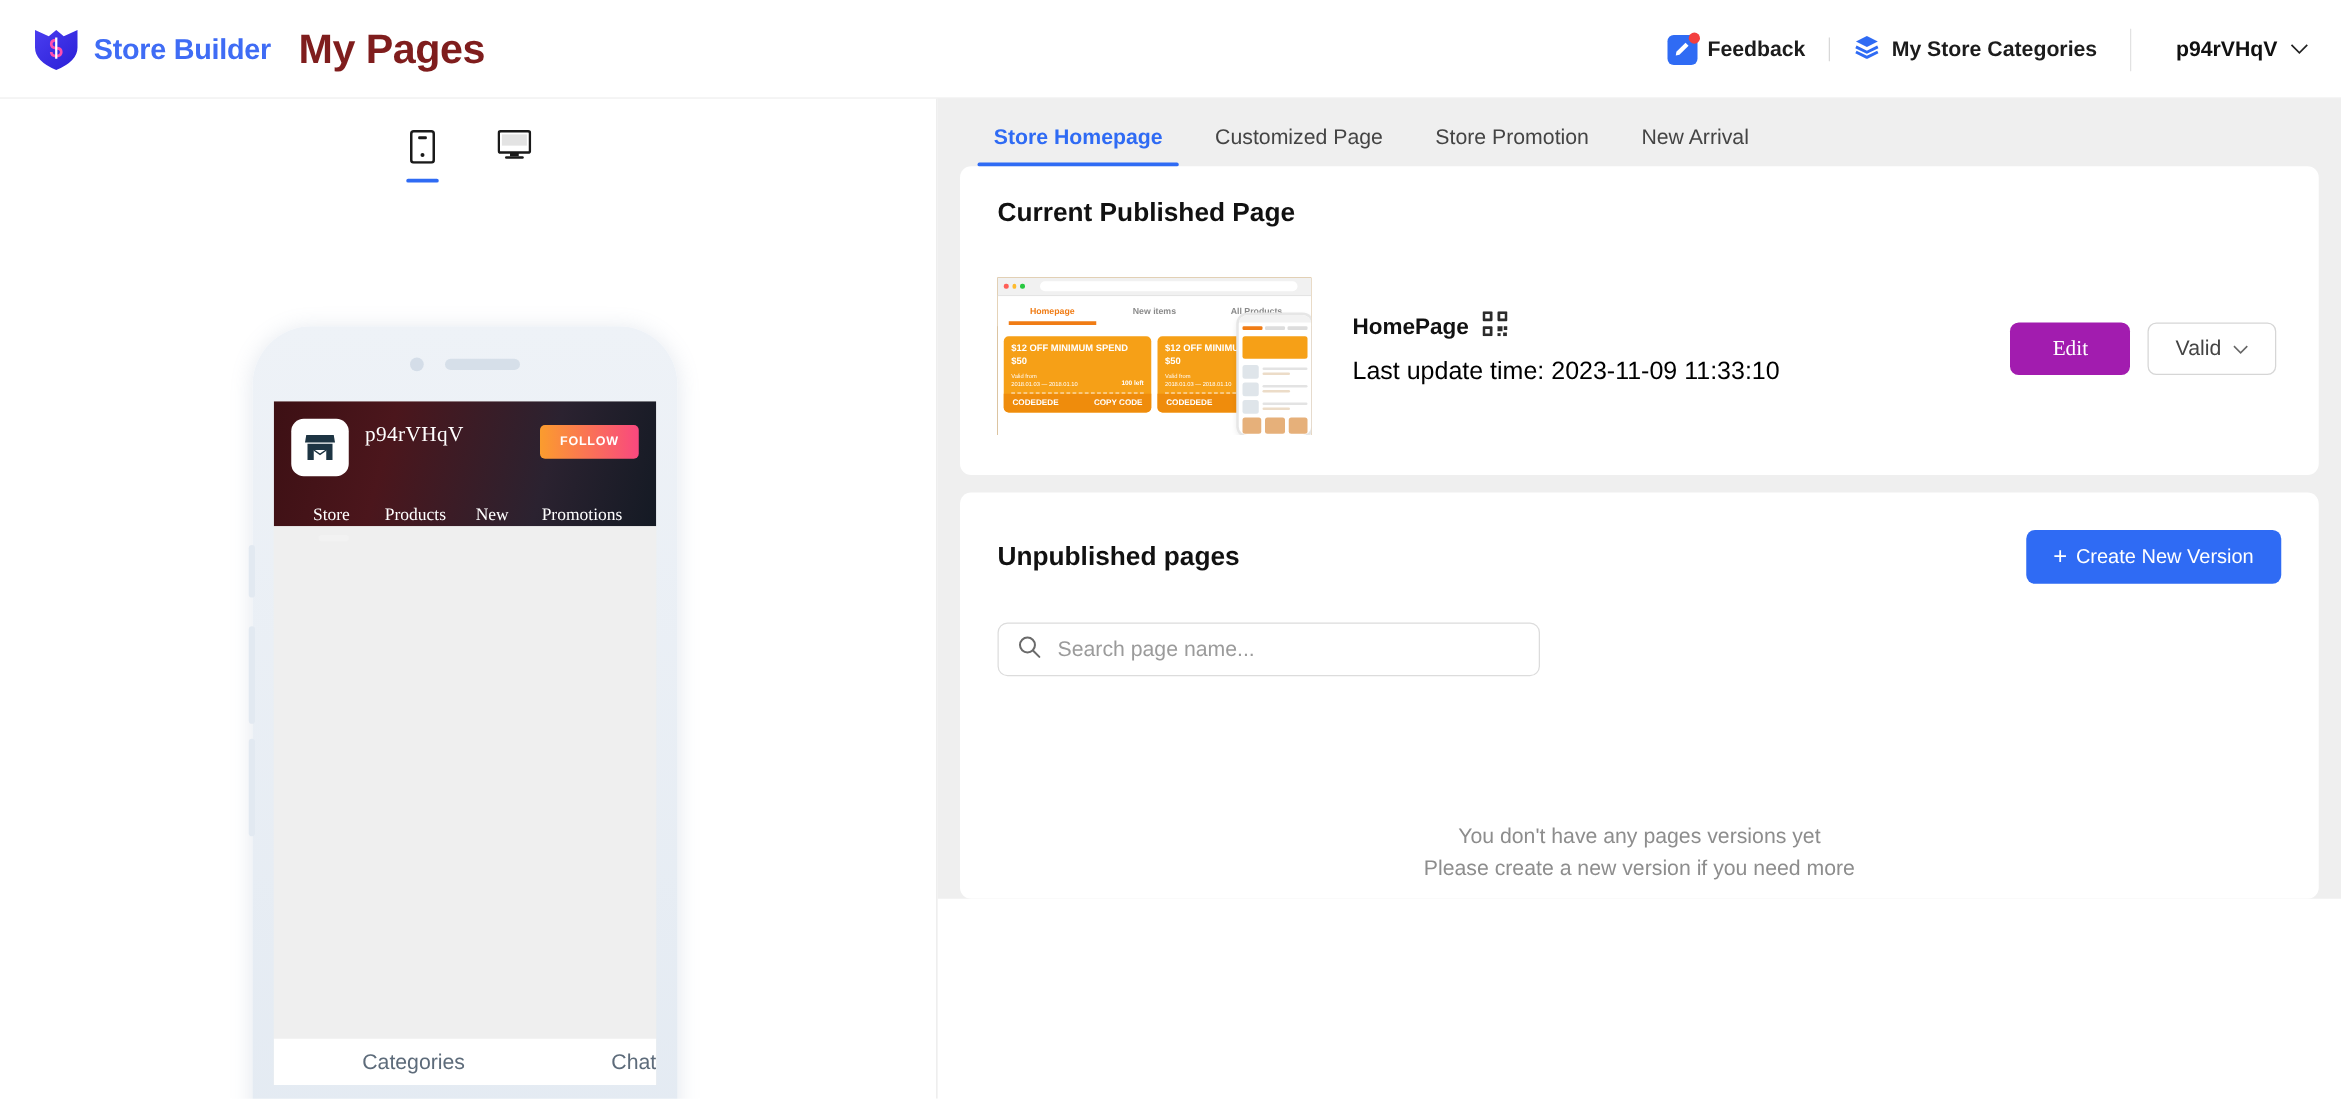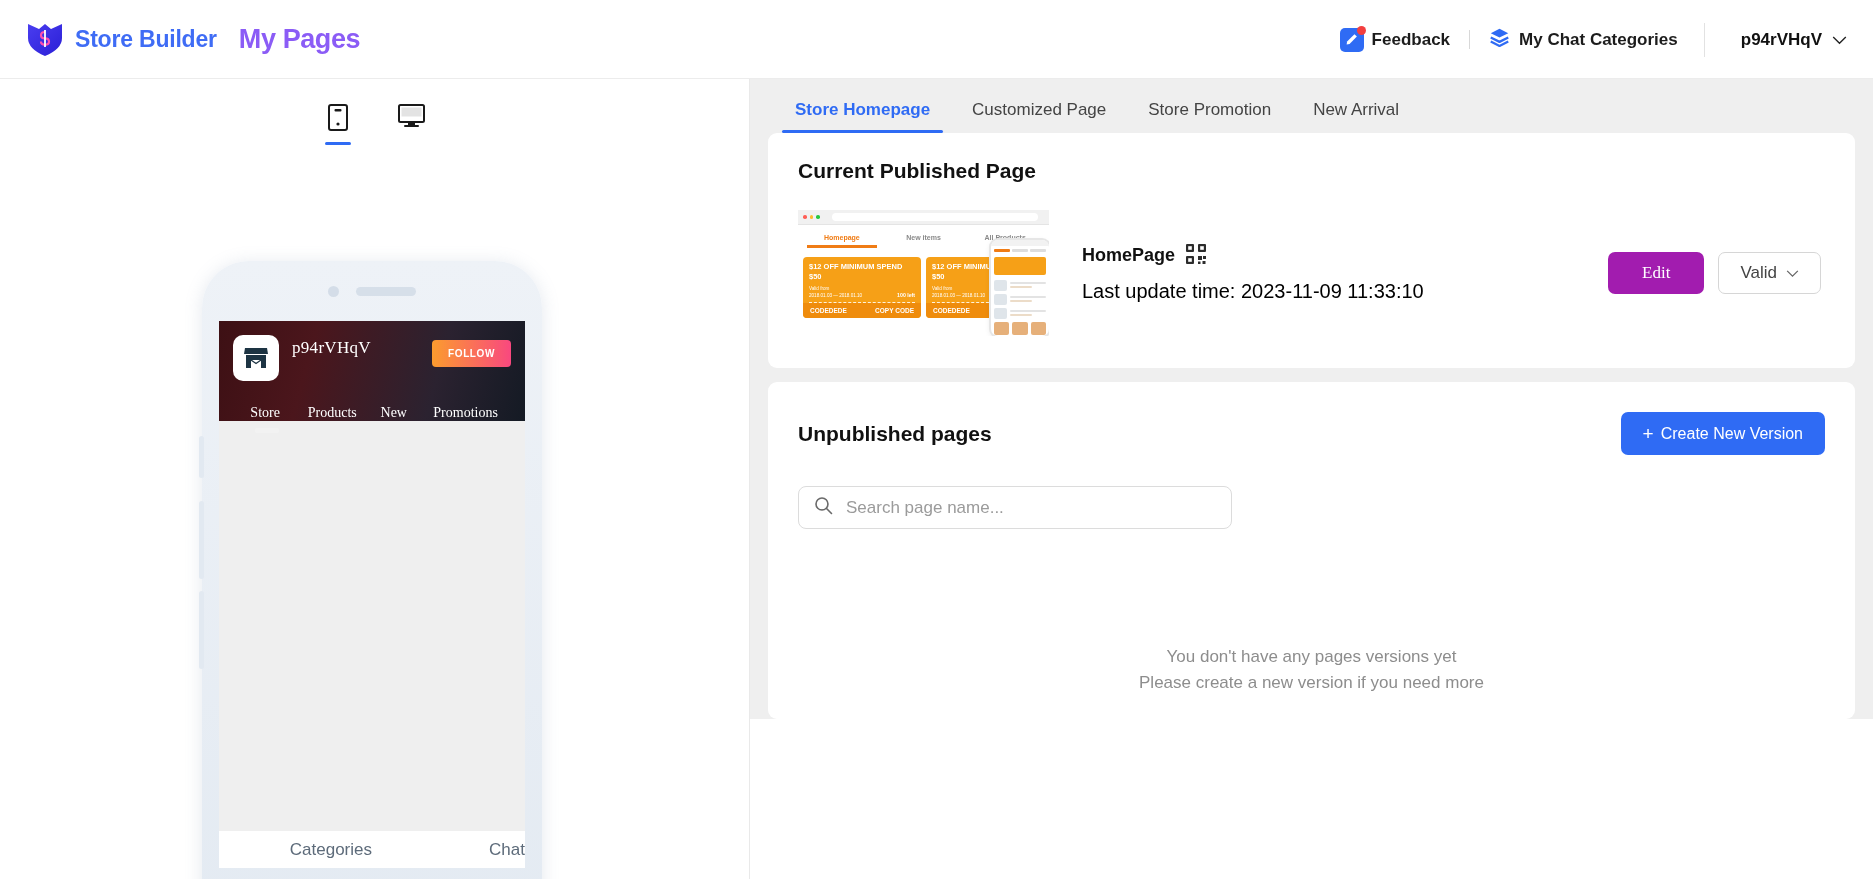--- a/index.html
+++ b/index.html
@@ -19,21 +19,21 @@
     border-bottom: 1px solid #ececec;
     position: relative;
   }
   .brand { display: flex; align-items: center; padding-left: 26px; }
   .logo-mark { width: 38px; height: 36px; position: relative; }
   .brand-name {
     font-size: 23px; font-weight: 700; color: #3f6cf5;
     margin-left: 11px; letter-spacing: -0.2px;
   }
   .page-title {
-    font-size: 27px; font-weight: 700; color: #8b5cf6;
+    font-size: 33px; font-weight: 700; color: #7f1d1d;
     margin-left: 22px; letter-spacing: -0.4px;
   }
 
   .topbar-right {
     position: absolute; right: 0; top: 0; height: 79px;
     display: flex; align-items: center; padding-right: 26px;
   }
   .feedback { display: flex; align-items: center; cursor: pointer; }
   .feedback-icon {
     width: 24px; height: 24px; border-radius: 5px;
@@ -167,21 +167,21 @@
 
   .card {
     background: #ffffff; border-radius: 9px; margin: 0 18px 0 18px;
   }
   .card-published { padding: 26px 30px 32px 30px; }
   .card-title { font-size: 21px; font-weight: 700; color: #111; }
 
   .pub-row { display: flex; align-items: center; margin-top: 27px; }
   .thumb {
     width: 251px; height: 126px; position: relative; flex: none;
-    background: #a16207; overflow: hidden;
+    background: #a16207; overflow: hidden; margin-top: 12px;
   }
   
   .mock-browser { position: absolute; inset: 0; background: #fff; }
   .mock-chrome {
     height: 15px; background: #f1f1f1; display: flex; align-items: center;
     padding: 0 5px; gap: 3px; border-bottom: 1px solid #e4e4e4;
   }
   .mc-dot { width: 3.5px; height: 3.5px; border-radius: 50%; }
   .mock-urlbar {
     flex: 1; height: 8px; background: #ffffff; border-radius: 4px;
@@ -318,21 +318,21 @@
     <span class="vsep"></span>
 
     <div class="cats">
       <span>
         <svg width="21" height="21" viewBox="0 0 24 24">
           <path d="M12 2 22 7 12 12 2 7Z" fill="#2f6bf4"></path>
           <path d="M2 12 12 17 22 12" fill="none" stroke="#2f6bf4" stroke-width="2.6" stroke-linejoin="round"></path>
           <path d="M2 16.6 12 21.6 22 16.6" fill="none" stroke="#2f6bf4" stroke-width="2.6" stroke-linejoin="round"></path>
         </svg>
       </span>
-      <span class="cats-label">My Chat Categories</span>
+      <span class="cats-label">My Store Categories</span>
     </div>
 
     <span class="user-sep"></span>
 
     <div class="user">
       <span class="user-name">p94rVHqV</span>
       <span class="chev">
         <svg width="15" height="9" viewBox="0 0 16 10">
             <path d="M1 1 8 8 15 1" fill="none" stroke="#222" stroke-width="1.5"></path>
           </svg>

